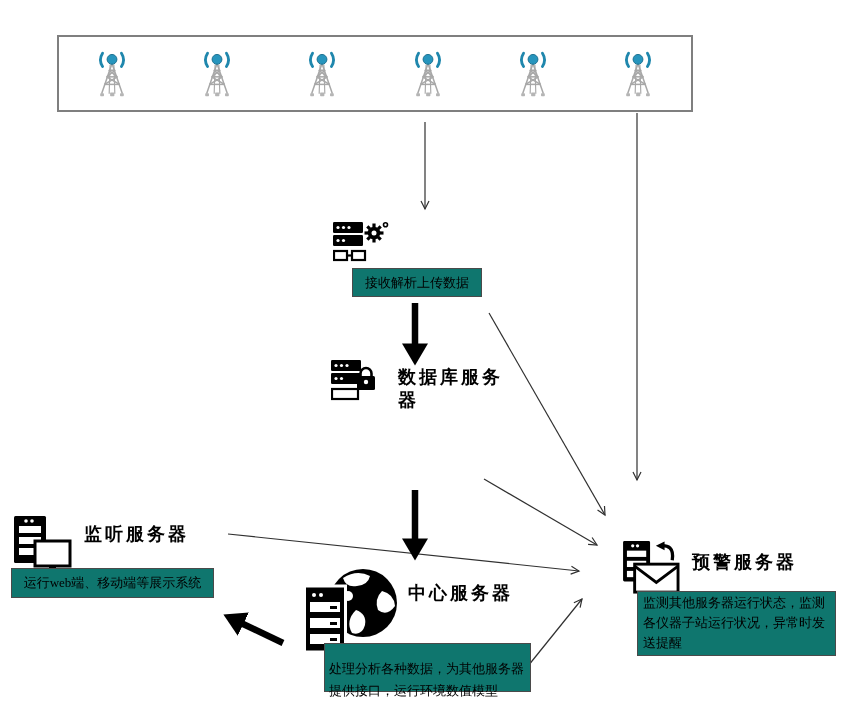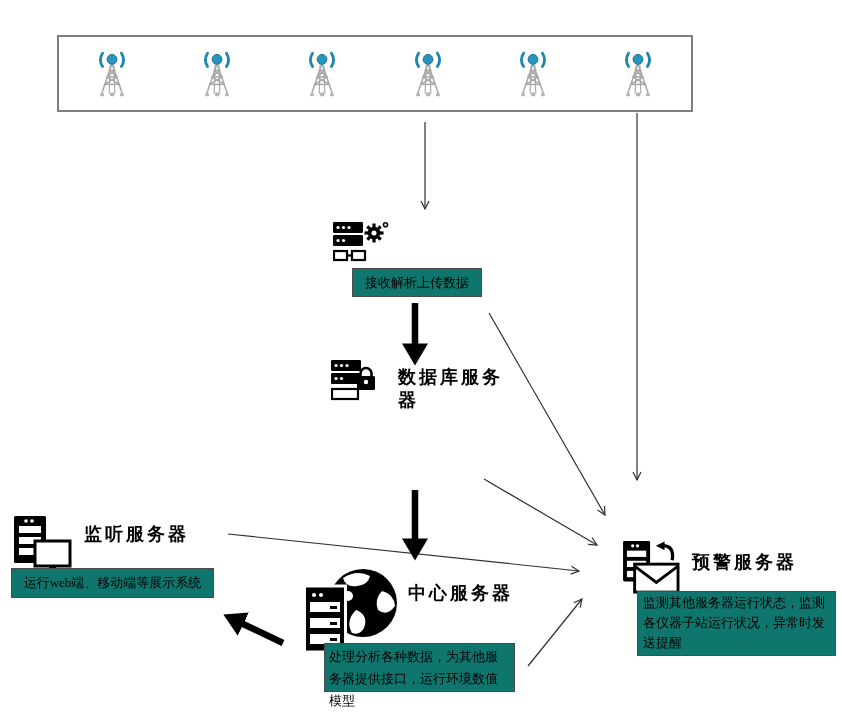--- a/index.html
+++ b/index.html
@@ -15,21 +15,21 @@
         font-size:13px;line-height:20px;padding:2px 4px;box-sizing:border-box;}
   .desc.center{display:flex;align-items:center;justify-content:center;text-align:center;padding:0 2px;}
   .t-listening{left:403px;top:228px;}
   .t-database{left:398px;top:366px;width:112px;}
   .t-front{left:84px;top:523px;}
   .t-central{left:408px;top:582px;}
   .t-warning{left:692px;top:551px;}
   .d-listening{left:352px;top:268px;width:130px;height:29px;}
   .d-database{left:324px;top:414px;width:187px;height:64px;padding:1px 3px;}
   .d-front{left:11px;top:568px;width:203px;height:30px;}
-  .d-central{left:324px;top:643px;width:191px;height:49px;line-height:22px;padding:2px 4px;}
+  .d-central{left:324px;top:643px;width:207px;height:49px;line-height:22px;padding:14px 4px;}
   .d-warning{left:621px;top:591px;width:199px;height:65px;padding:1px 5px;margin-left:16px;}
   .i-listening{left:333px;top:222px;}
   .i-database{left:331px;top:360px;}
   .i-front{left:14px;top:516px;}
   .i-central{left:303px;top:566px;}
   .i-warning{left:623px;top:541px;}
 </style>
 </head>
 <body>
 

